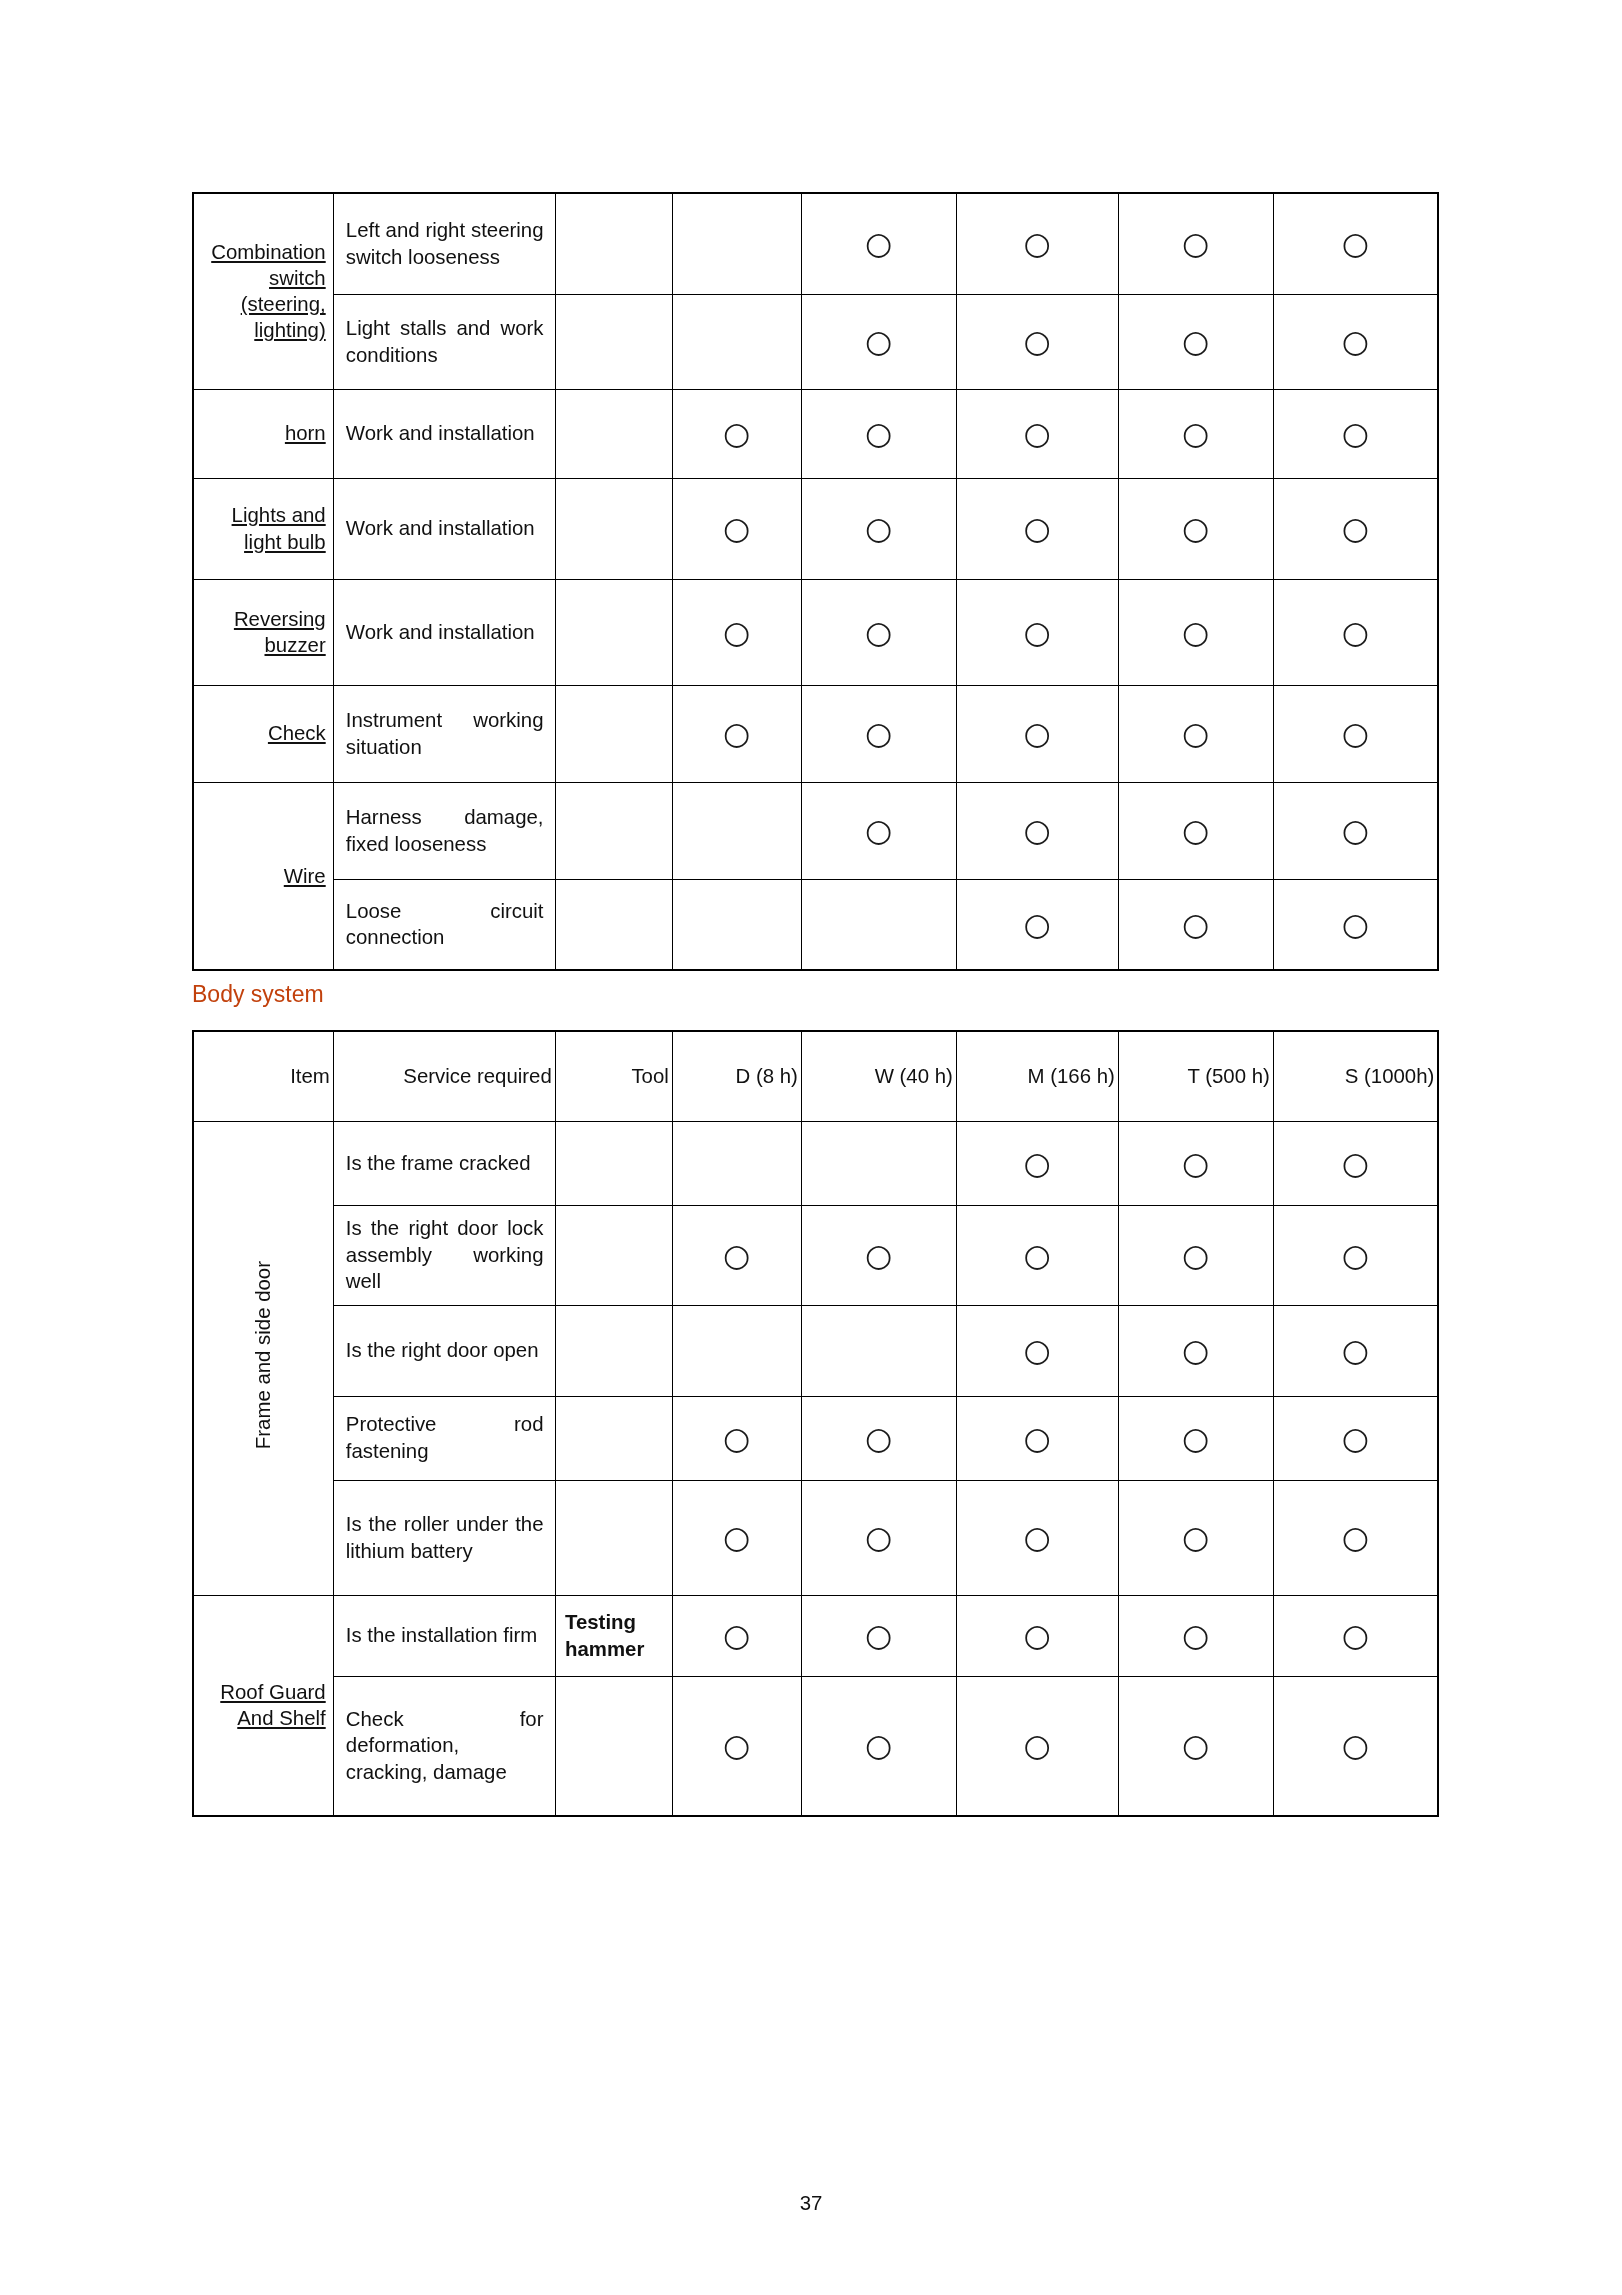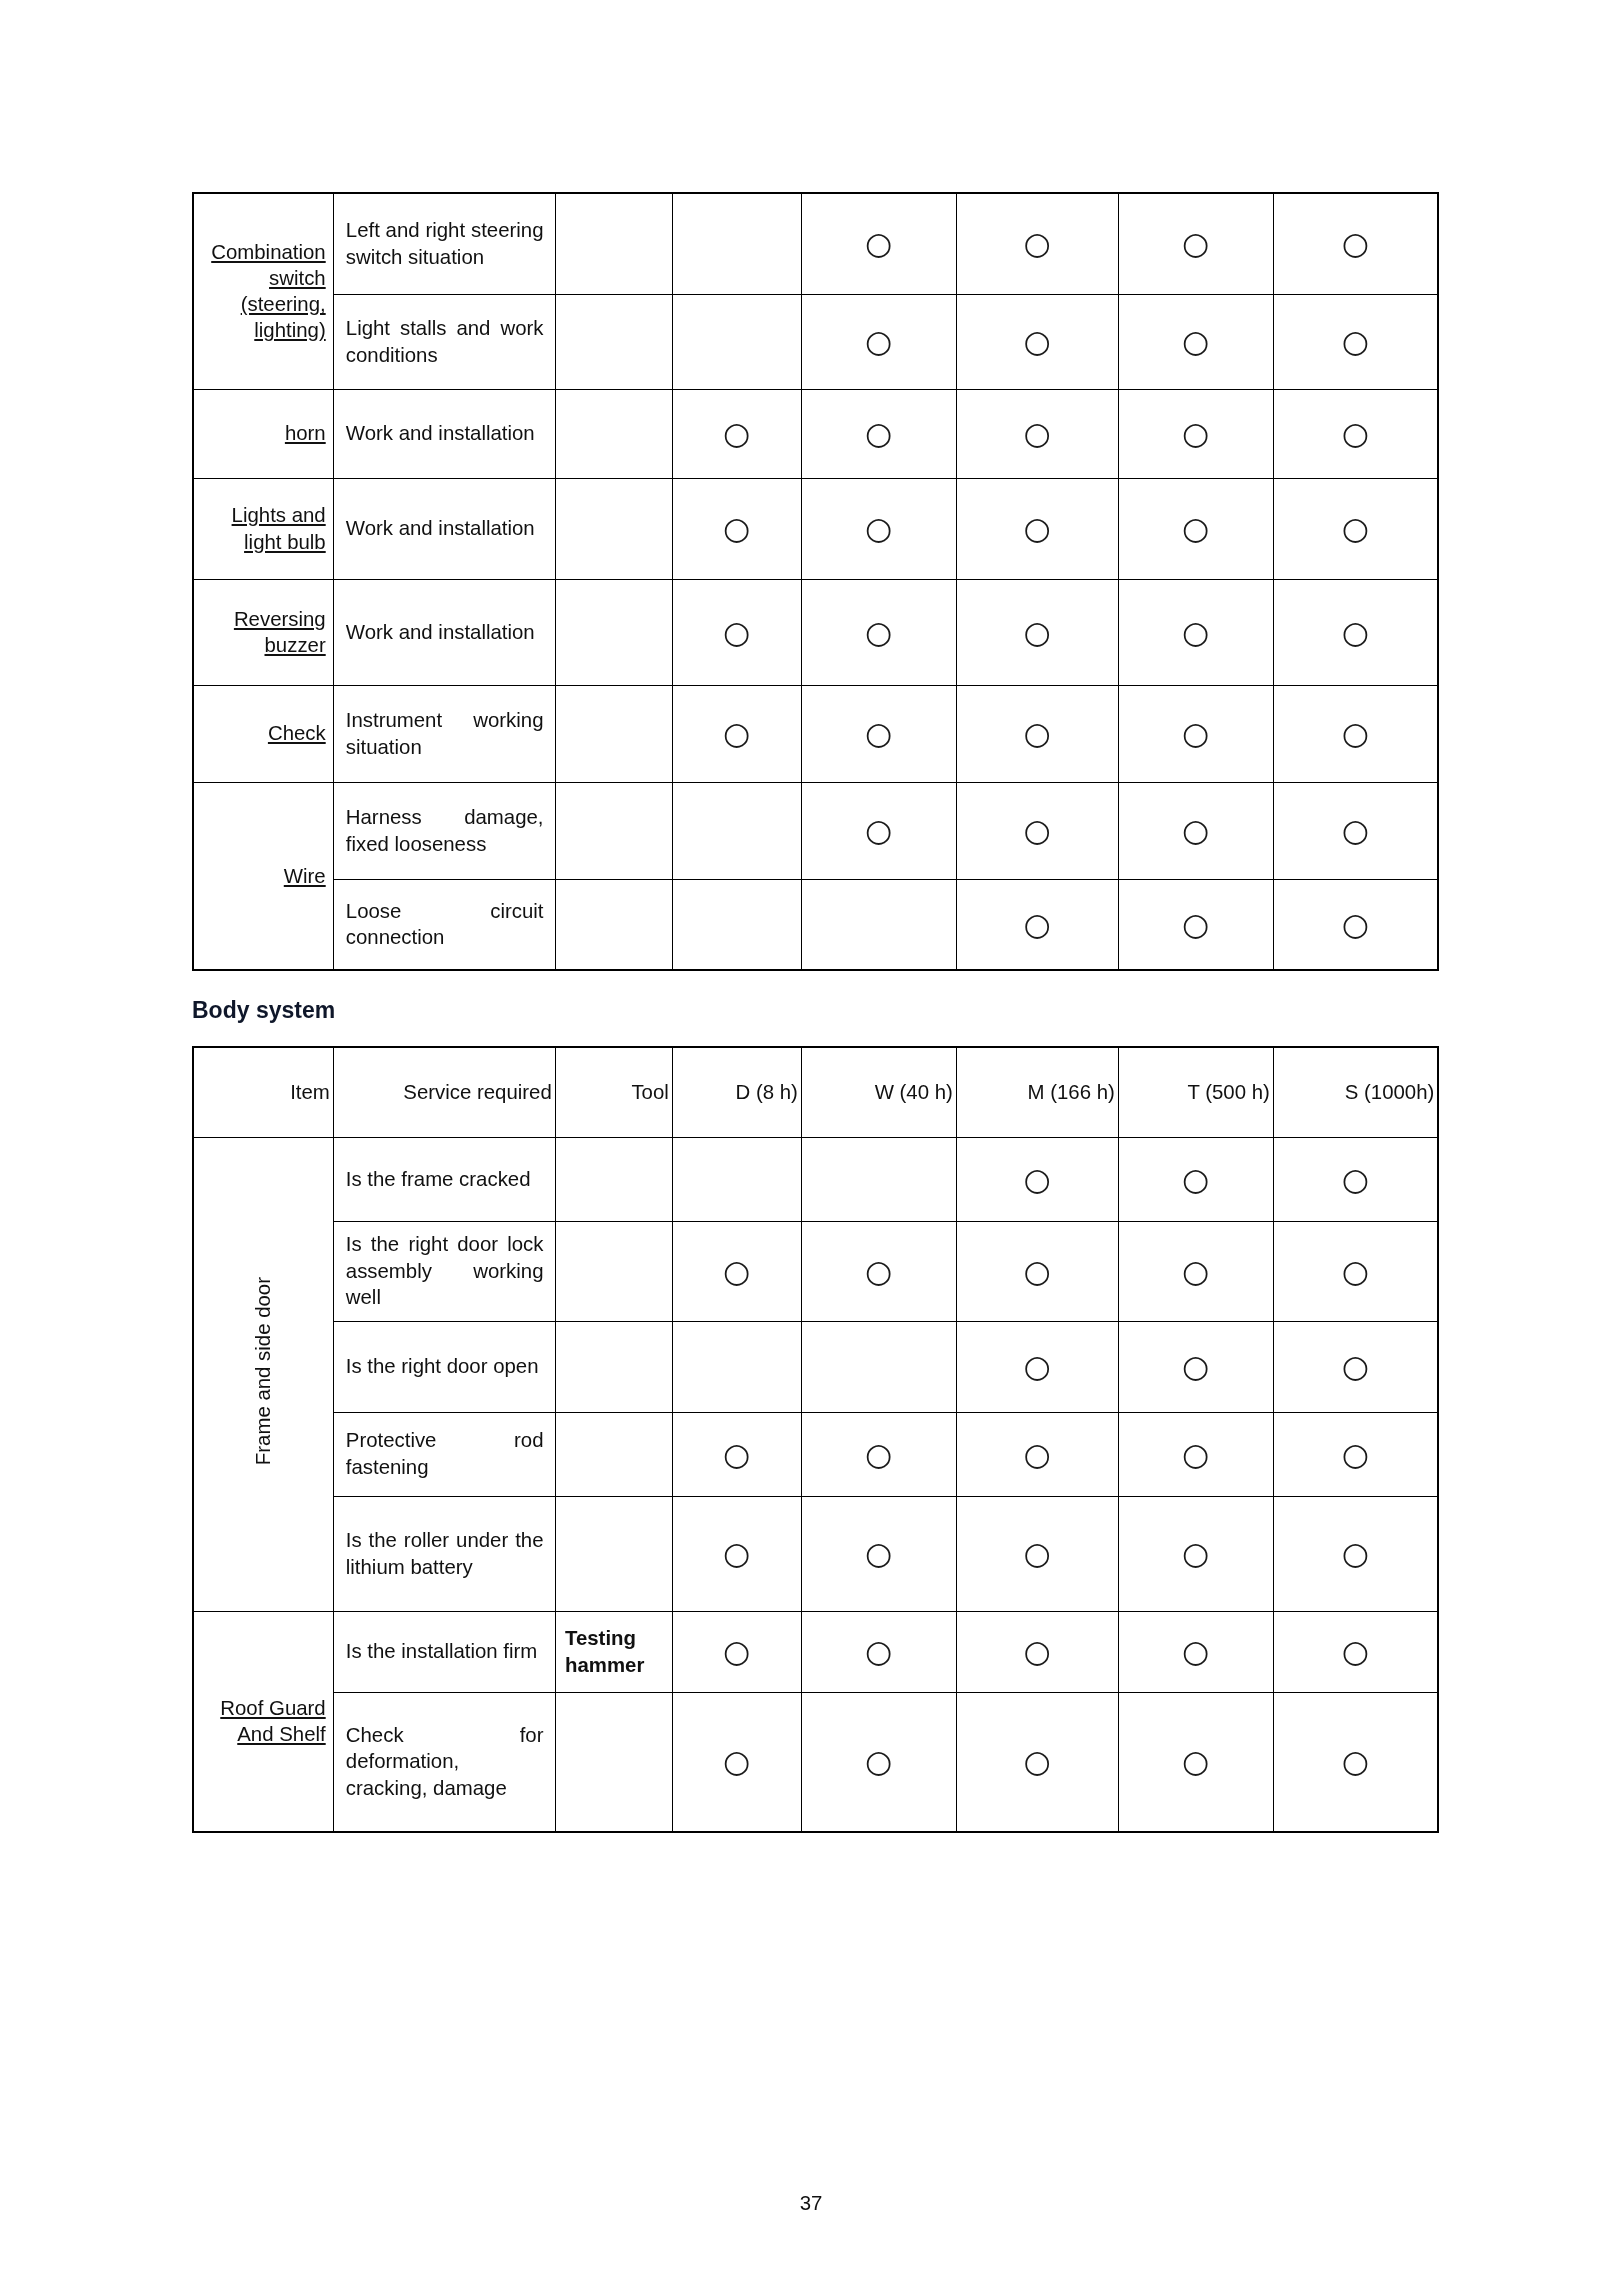--- a/index.html
+++ b/index.html
@@ -64,23 +64,23 @@
   }
   .vcell { text-align: center; }
   .vert-text {
     display: inline-block;
     writing-mode: vertical-rl;
     transform: rotate(180deg);
     white-space: nowrap;
   }
   .section-heading {
     font-size: 23px;
-    font-weight: bold;
-    color: #0f172a;
-    margin-top: 26px;
+    font-weight: normal;
+    color: #c2410c;
+    margin-top: 10px;
     margin-bottom: 22px;
   }
   .pageno {
     position: absolute;
     left: 0;
     top: 2192px;
     width: 1622px;
     text-align: center;
     font-size: 20.4px;
     color: #111;
@@ -98,21 +98,21 @@
         <col style="width:117px">
       <col style="width:129px">
         <col style="width:155px">
         <col style="width:162px">
       <col style="width:155px">
         <col style="width:165px">
     </colgroup>
     <tbody>
       <tr style="height:101px">
         <td class="item-cell" rowspan="2">Combination switch (steering, lighting)</td>
-        <td class="svc">Left and right steering switch situation</td>
+        <td class="svc">Left and right steering switch looseness</td>
         <td class="tool-cell"></td>
         <td class="mark"></td>
         <td class="mark">○</td>
         <td class="mark">○</td>
         <td class="mark">○</td>
         <td class="mark">○</td>
       </tr>
       <tr style="height:95px">
         <td class="svc">Light stalls and work conditions</td>
         <td class="tool-cell"></td>

